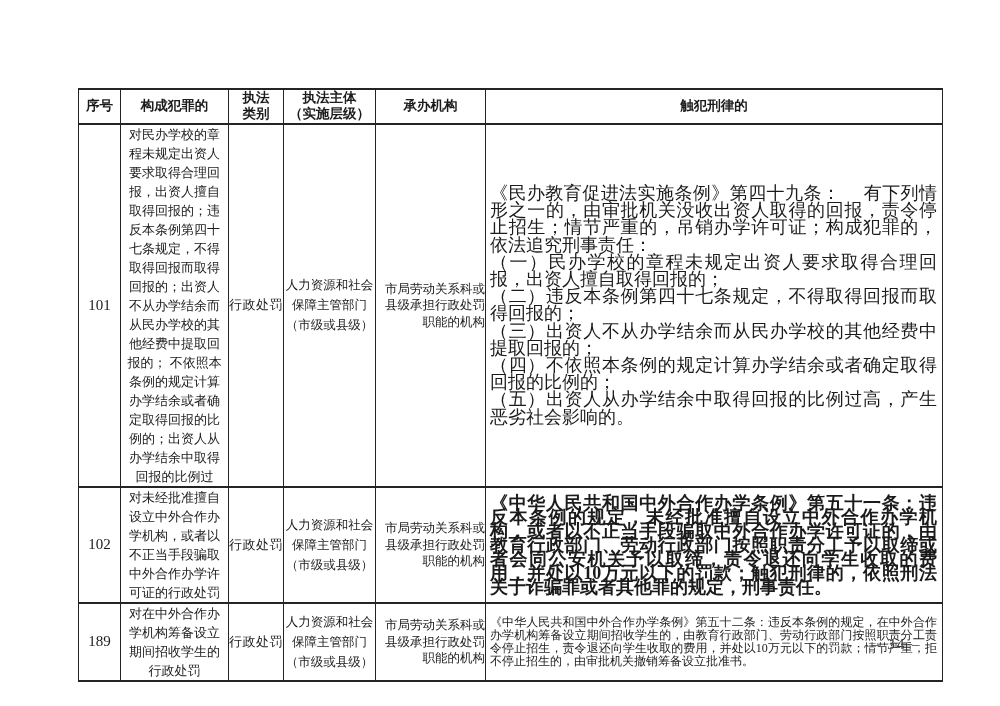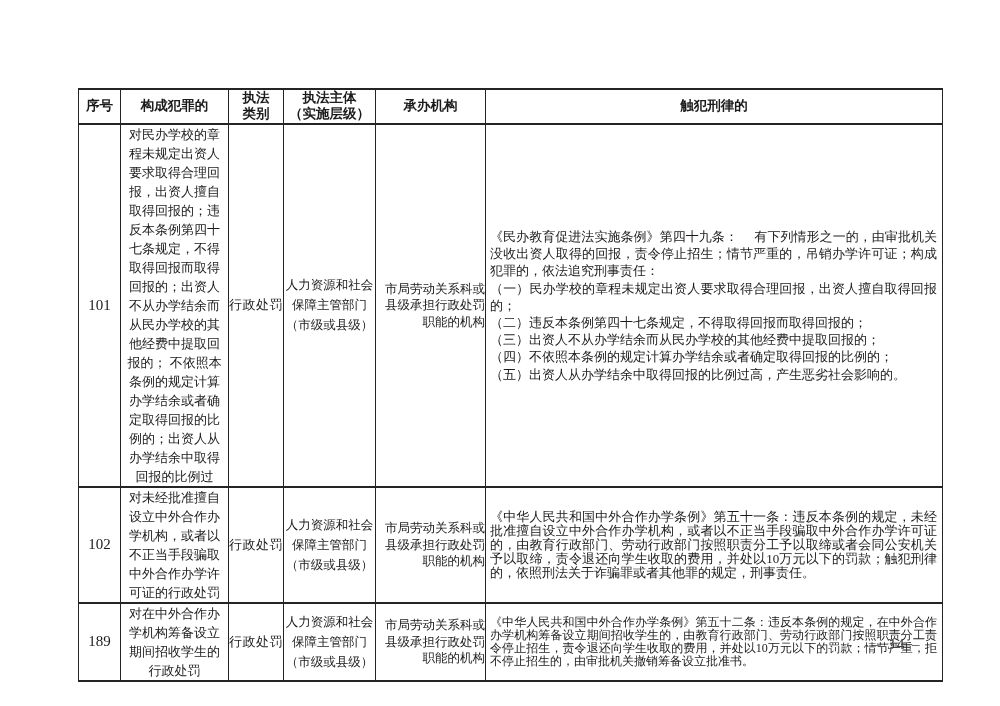--- a/index.html
+++ b/index.html
@@ -22,26 +22,26 @@
   th{
     font-weight:bold;font-size:13.5px;line-height:1.22;height:30px;
     background:#ffffff;
   }
   td.c-no{font-size:15px;}
   td.c-name{font-size:13px;line-height:19px;padding:0 1px;}
   td.c-cat{font-size:13px;letter-spacing:.5px;}
   td.c-subj{font-size:12.5px;line-height:20px;}
   td.c-agcy{font-size:12.5px;line-height:16.5px;text-align:right;}
   td.c-basis{
-    text-align:justify;font-size:13px;padding:0 5px 0 4px;
+    text-align:justify;font-size:18px;padding:0 5px 0 4px;
   }
   tr.r101{height:301px;}
   tr.r101 td.c-basis{line-height:17.2px;}
   tr.r102{height:93px;}
-  tr.r102 td.c-basis{line-height:14px;}
+  tr.r102 td.c-basis{line-height:14px;font-weight:bold;}
   tr.r103{height:64px;}
   tr.r103 td.c-basis{line-height:12.9px;font-size:12px;}
   .pagenum{
     position:absolute;left:872px;top:636px;width:80px;
     font-size:15px;color:#3c3c3c;letter-spacing:2px;text-align:left;
     font-family:"Liberation Serif","DejaVu Serif",serif;
   }
 </style>
 </head>
 <body>

